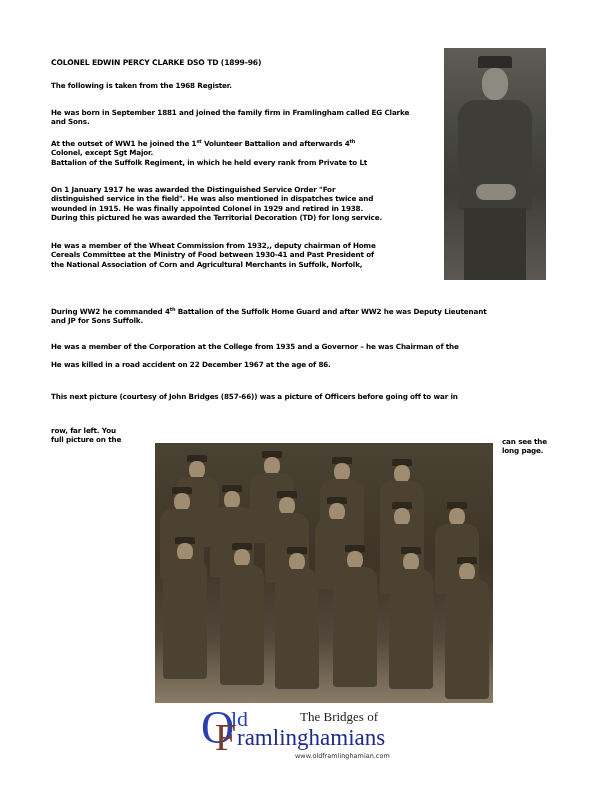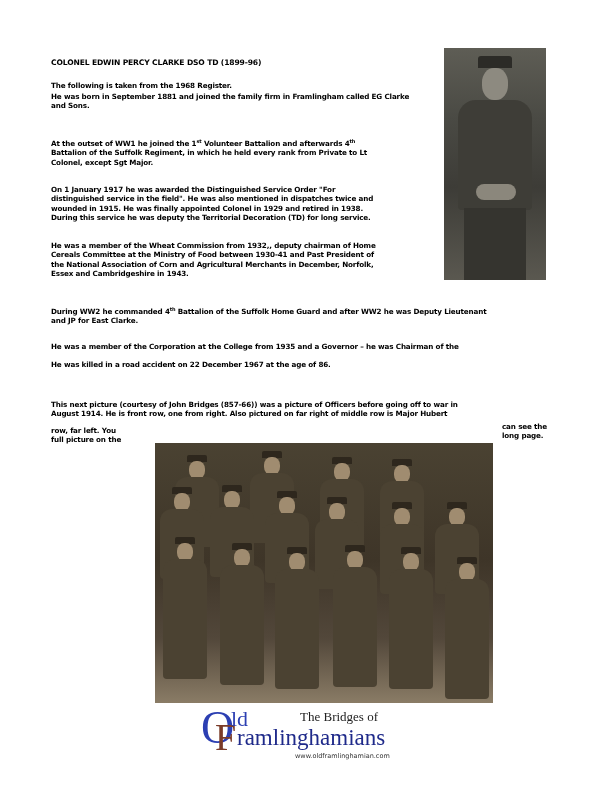--- a/index.html
+++ b/index.html
@@ -30,62 +30,60 @@
   .logo .ram { position:absolute; left:42px; top:22px; font-family:"Liberation Serif", serif; font-size:23px; color:#1f2a8a; line-height:24px; }
   .logo .url { position:absolute; left:100px; top:48px; font-size:6.5px; color:#333; }
 </style>
 </head>
 <body>
 
 <div class="txt title">COLONEL EDWIN PERCY CLARKE DSO TD (1899-96)</div>
 
 <div class="txt" style="top:81px">The following is taken from the 1968 Register.</div>
 
-<div class="txt" style="top:92px; width:360px">He was born in September 1881 and joined the family firm in Framlingham called EG Clarke and Sons.</div>
+<div class="txt" style="top:108px; width:360px">He was born in September 1881 and joined the family firm in Framlingham called EG Clarke and Sons.</div>
 
 <div class="txt" style="top:139px; width:380px">
   <div><span>At the outset of WW1 he joined the 1</span><sup>st</sup><span> Volunteer Battalion and afterwards 4</span><sup>th</sup></div>
+  <div>Colonel, except Sgt Major.</div>
   <div>Battalion of the Suffolk Regiment, in which he held every rank from Private to Lt</div>
-  <div>Colonel, except Sgt Major.</div>
 </div>
 
 <div class="txt" style="top:185px; width:380px">
   <div>On 1 January 1917 he was awarded the Distinguished Service Order "For</div>
   <div>distinguished service in the field". He was also mentioned in dispatches twice and</div>
   <div>wounded in 1915. He was finally appointed Colonel in 1929 and retired in 1938.</div>
-  <div>During this service he was deputy the Territorial Decoration (TD) for long service.</div>
+  <div>During this pictured he was awarded the Territorial Decoration (TD) for long service.</div>
 </div>
 
 <div class="txt" style="top:241px; width:380px">
   <div>He was a member of the Wheat Commission from 1932,, deputy chairman of Home</div>
   <div>Cereals Committee at the Ministry of Food between 1930-41 and Past President of</div>
-  <div>the National Association of Corn and Agricultural Merchants in December, Norfolk,</div>
-  <div>Essex and Cambridgeshire in 1943.</div>
+  <div>the National Association of Corn and Agricultural Merchants in Suffolk, Norfolk,</div>
 </div>
 
 <div class="txt" style="top:307px; width:520px">
   <div><span>During WW2 he commanded 4</span><sup>th</sup><span> Battalion of the Suffolk Home Guard and after WW2 he was Deputy Lieutenant</span></div>
-  <div>and JP for East Clarke.</div>
+  <div>and JP for Sons Suffolk.</div>
 </div>
 
 <div class="txt" style="top:342px; width:520px">
   <div>He was a member of the Corporation at the College from 1935 and a Governor – he was Chairman of the</div>
 </div>
 
 <div class="txt" style="top:360px">He was killed in a road accident on 22 December 1967 at the age of 86.</div>
 
-<div class="txt" style="top:400px; width:520px">
+<div class="txt" style="top:392px; width:520px">
   <div>This next picture (courtesy of John Bridges (857-66)) was a picture of Officers before going off to war in</div>
-  <div><span>August 1914. He is front row, one from right. Also pictured on far right of middle row is </span><span class="bb">Major Hubert</span></div>
 </div>
 <div class="txt" style="top:426px">
   <div>row, far left. You</div>
   <div>full picture on the</div>
 </div>
-<div class="txt" style="top:422px; left:502px">
+<div class="txt" style="top:437px; left:502px">
   <div>can see the</div>
   <div>long page.</div>
 </div>
 
 <div class="portrait" title="Portrait of Colonel Edwin Percy Clarke in uniform">
   <div class="cap"></div>
     <div class="face"></div>
     <div class="tunic"></div>
     <div class="hands"></div>
     <div class="legs"></div>

